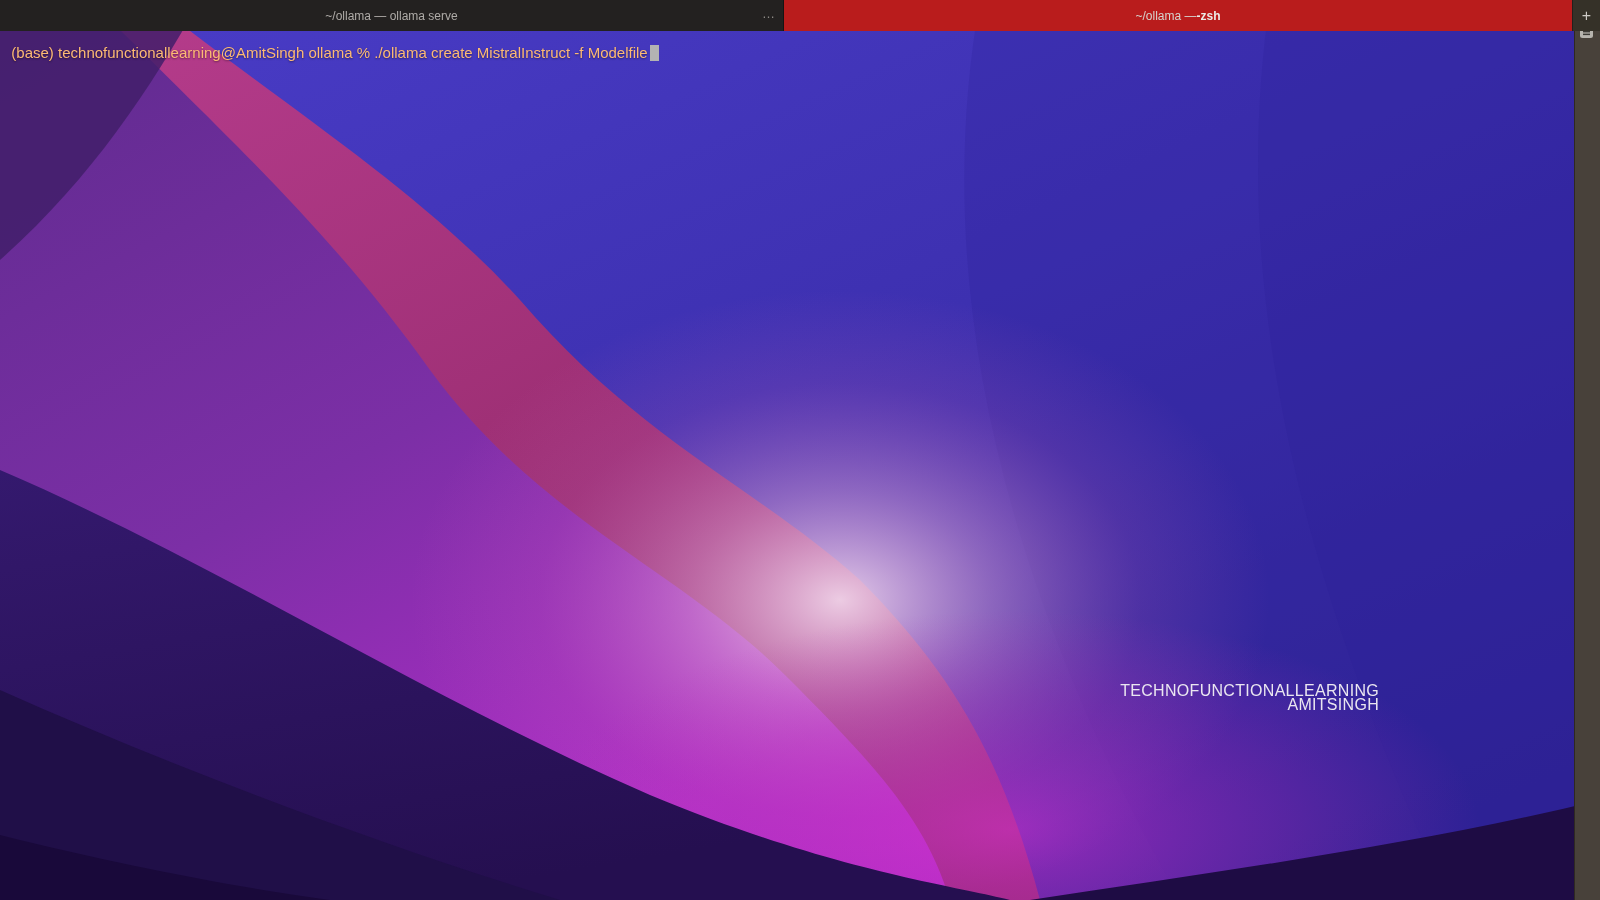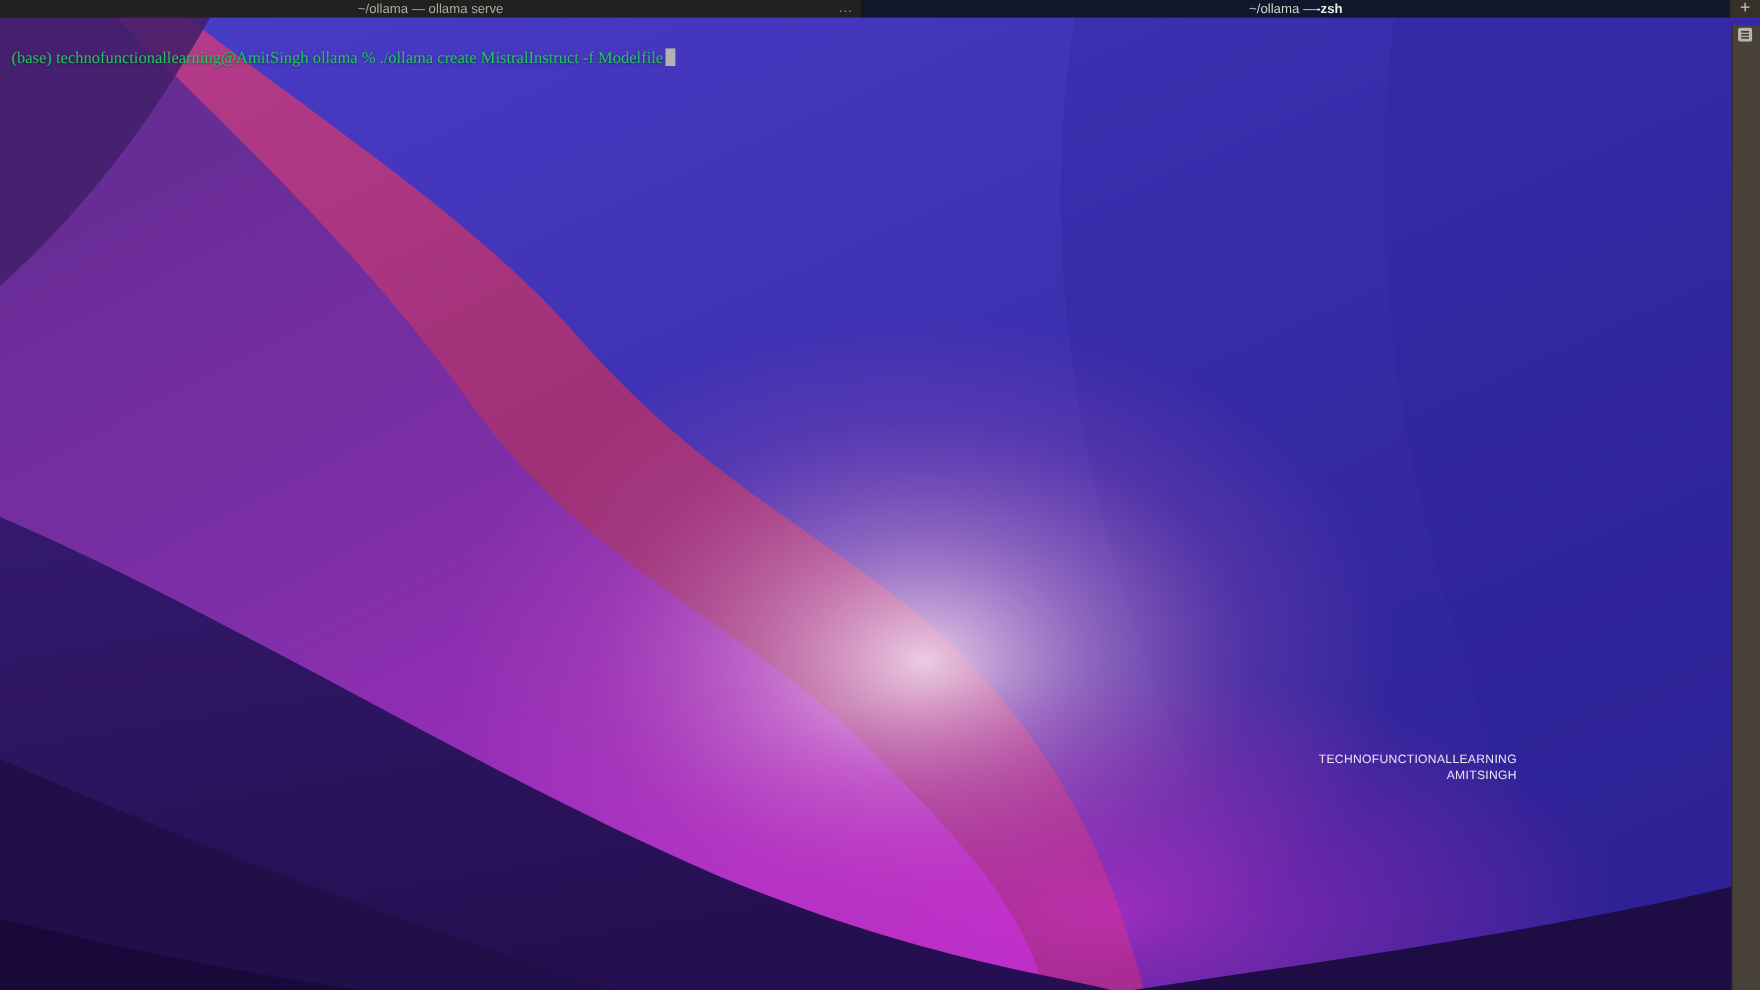--- a/index.html
+++ b/index.html
@@ -8,70 +8,70 @@
     overflow: hidden; position: relative;
     background: #2f2394;
     font-family: "Liberation Sans", sans-serif;
   }
 
   
   .wallpaper { position: absolute; inset: 0; width: 1600px; height: 900px; z-index: 0; }
 
   
   .tabbar {
-    position: absolute; top: 0; left: 0; right: 0; height: 16px;
+    position: absolute; top: 0; left: 0; right: 0; height: 31px;
     display: flex; z-index: 6; user-select: none;
   }
   .tab {
     display: flex; align-items: center; justify-content: center;
     font-size: 12px; position: relative; height: 100%;
     box-sizing: border-box;
   }
   .tab-inactive { width: 783px; background: #232120; color: #aeaba7; }
-  .tab-active   { flex: 1; background: #0f172a; color: #d6d3ce; border-left: 1px solid #15141. }
+  .tab-active   { flex: 1; background: #b91c1c; color: #d6d3ce; border-left: 1px solid #15141. }
   .tab-active   { border-left: 1px solid #151413; }
   .tab-ellipsis {
     position: absolute; right: 7px; top: 45%; transform: translateY(-50%);
     color: #8d8a85; font-size: 13px; letter-spacing: 1px; line-height: 8px;
   }
   .proc-bold { font-weight: bold; color: #ecebe7; margin-left: 0; }
   .newtab {
     width: 27px; background: #353128; color: #ccc9c4;
     display: flex; align-items: center; justify-content: center;
     font-size: 16px; font-weight: 400; border-left: 1px solid #22201d;
     cursor: default;
   }
 
   
   .termsurface { position: absolute; top: 23px; left: 0; right: 25px; bottom: 0; z-index: 1; }
 
   .termline {
     position: absolute; top: 26px; left: 3px; z-index: 3;
-    font-family: Liberation Serif, serif;
-    font-size: 15px; line-height: 18px; color: #22c55e;
+    font-family: Liberation Sans, sans-serif;
+    font-size: 15px; line-height: 18px; color: #fdba74;
     white-space: pre; text-shadow: 0 1px 2px rgba(0,0,0,0.45);
   }
   .cursor {
     display: inline-block; width: 9px; height: 16px;
     background: #b3b3b3; vertical-align: -3px; margin-left: 2px;
   }
 
   
   .gutter {
     position: absolute; top: 23px; right: 0; width: 25px; bottom: 0;
     background: #48413a; z-index: 5;
     border-left: 1px solid rgba(20,15,10,0.5);
   }
   .gutter-icon { position: absolute; top: 2px; left: 5px; width: 13px; height: 13px; }
 
   
   .watermark {
     position: absolute; top: 684px; right: 221px; z-index: 2;
     text-align: right; color: #eae6f0;
-    font-size: 11px; line-height: 14px; font-weight: 500; letter-spacing: 0.3px;
+    font-size: 16px; line-height: 14px; font-weight: 500; letter-spacing: 0.3px;
   }
 </style>
 </head>
 <body>
 
 <svg class="wallpaper" viewBox="0 0 1600 900" preserveAspectRatio="none">
   <defs>
     <linearGradient id="gBase" x1="0" y1="0" x2="0.8" y2="1">
       <stop offset="0" stop-color="#4a3dc8"></stop>
       <stop offset="0.5" stop-color="#3d30b0"></stop>

